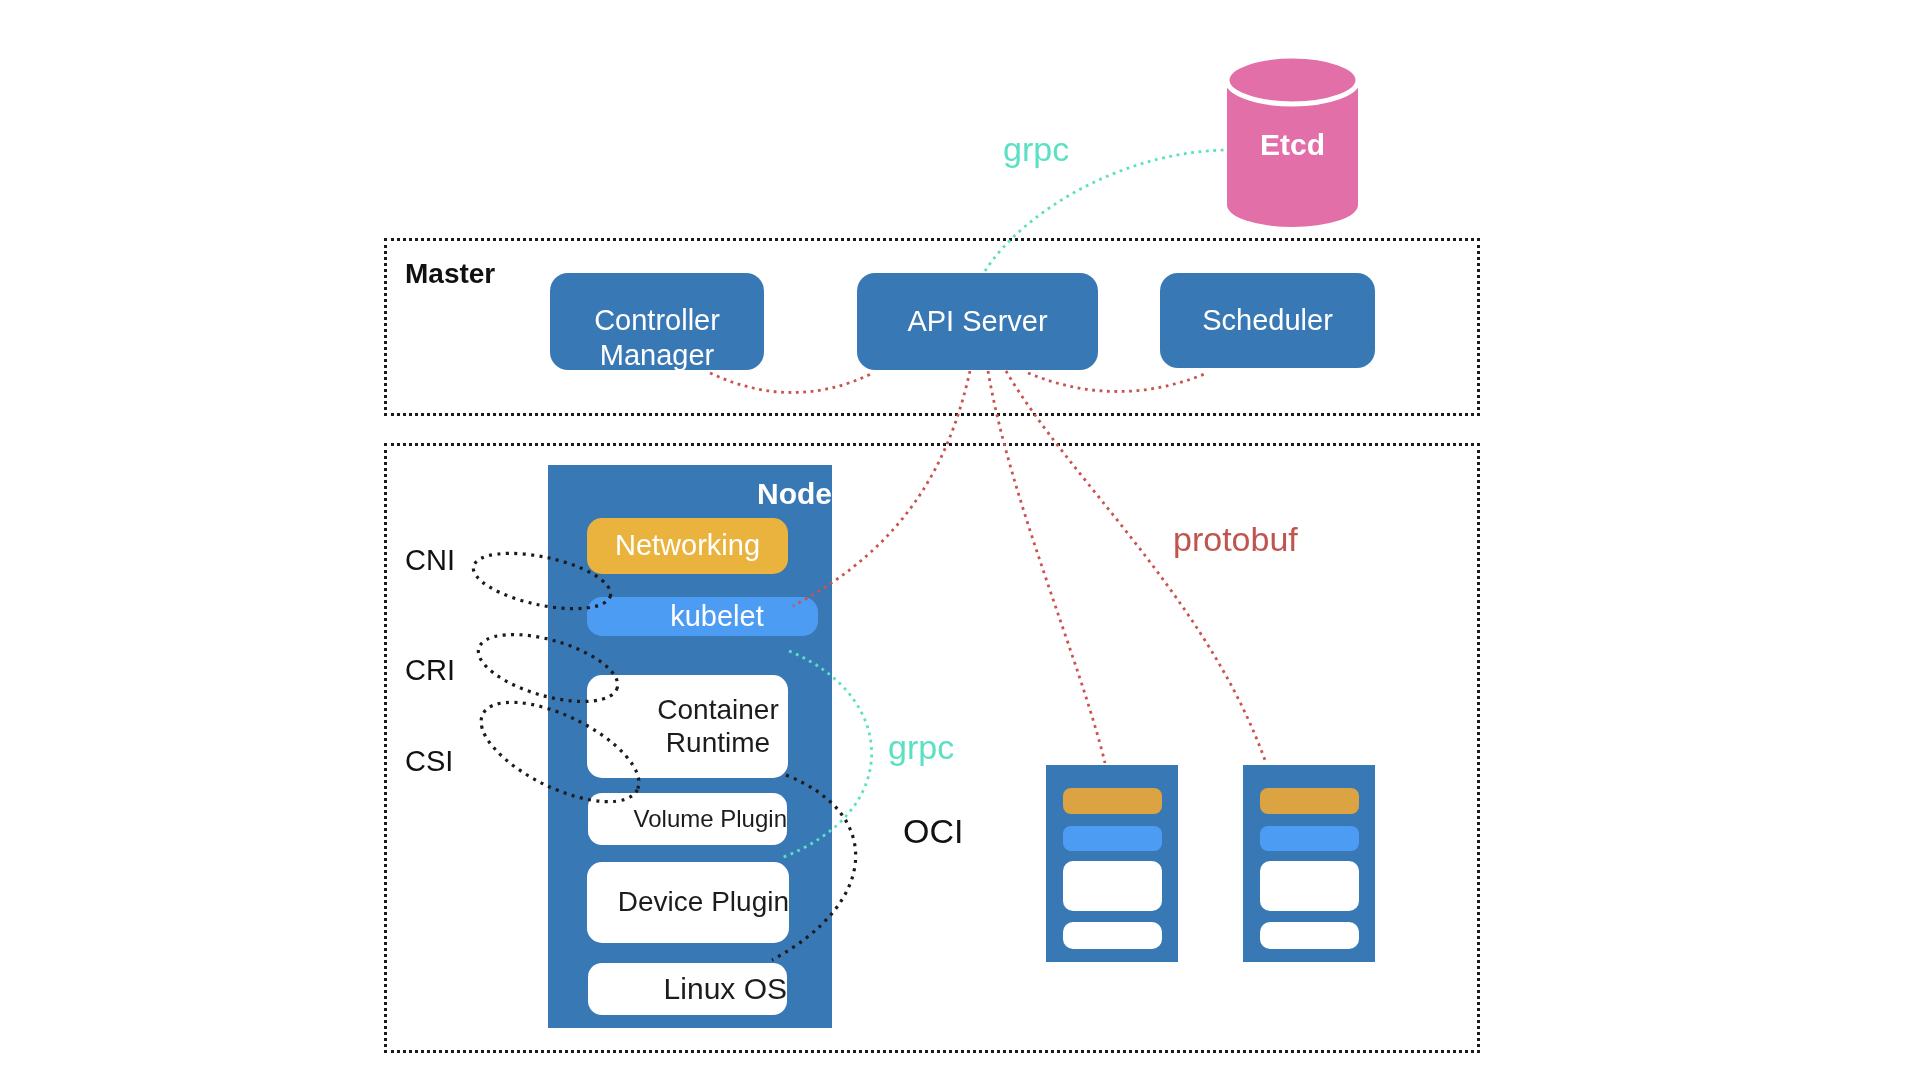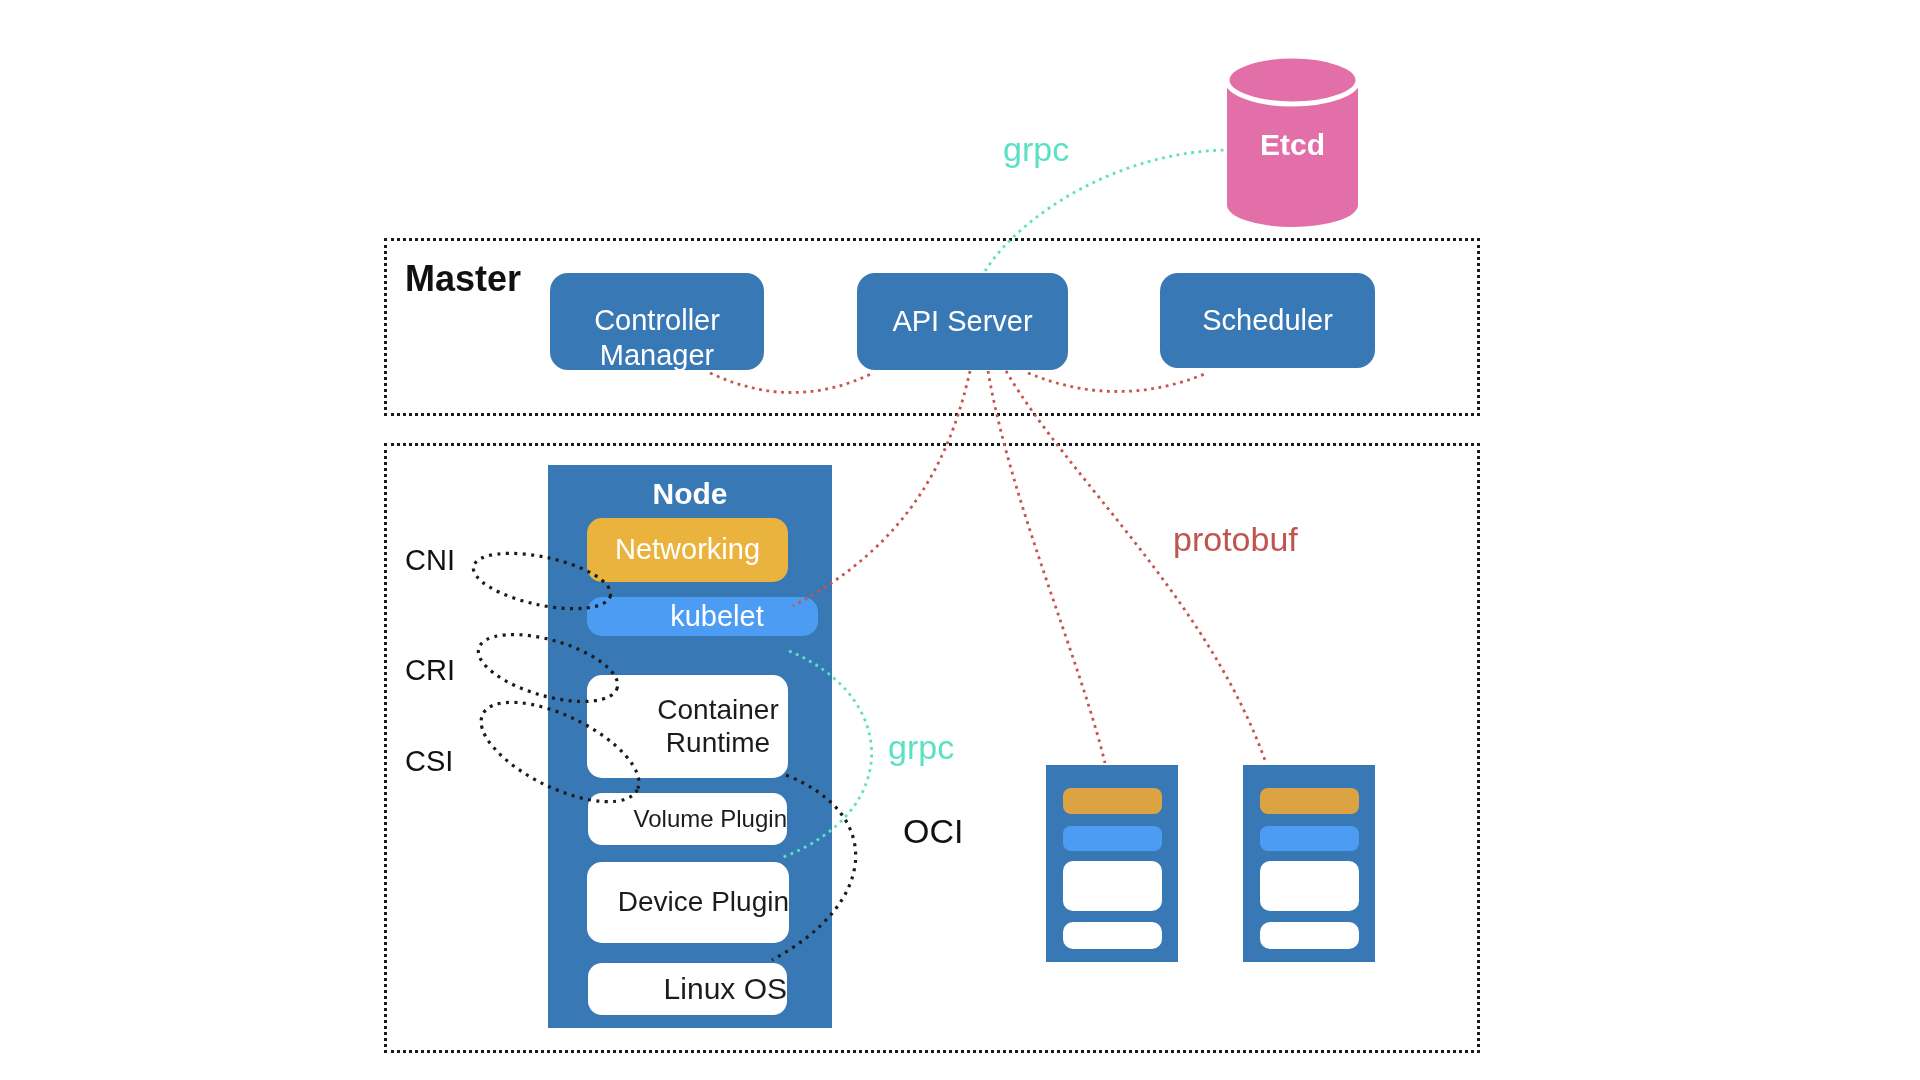--- a/index.html
+++ b/index.html
@@ -2,30 +2,30 @@
 <html><head>
 <meta charset="utf-8">
 <style>
   html,body{margin:0;padding:0;background:#ffffff;}
   .canvas{
     position:relative;width:1920px;height:1080px;background:#ffffff;overflow:hidden;
     font-family:"Liberation Sans","DejaVu Sans",sans-serif;
   }
   
   .dashbox{position:absolute;border:3px dotted #1b1b1b;background:transparent;z-index:1;}
-  .group-label{position:absolute;font-size:36px;font-weight:700;color:#111;z-index:4;}
+  .group-label{position:absolute;font-size:28px;font-weight:700;color:#111;z-index:4;}
   
   .bluebox{
     position:absolute;background:#3878b5;color:#ffffff;border-radius:18px;
     display:flex;align-items:center;justify-content:center;text-align:center;
     font-size:29px;font-weight:500;line-height:1.18;z-index:2;
   }
   
   .nodebox{position:absolute;background:#3878b5;z-index:2;}
-  .node-title{position:absolute;left:0;width:100%;text-align:center;color:#fff;
+  .node-title{position:absolute;left:0;width:100%;text-align:right;color:#fff;
     font-size:30px;font-weight:700;}
   .chip{
     position:absolute;display:flex;align-items:center;justify-content:center;text-align:center;
     border-radius:15px;font-size:29px;line-height:1.15;
   }
   .chip.yellow{background:#eab33d;color:#fff;font-weight:500;}
   .chip.lblue{background:#4d9cf4;color:#fff;font-weight:500;}
   .chip.white{background:#ffffff;color:#1c1c1c;font-weight:400;justify-content:flex-end;}
   
   .iface-label{position:absolute;font-size:29px;font-weight:500;color:#111;z-index:4;}
@@ -54,32 +54,32 @@
     <ellipse cx="1292.5" cy="80" rx="65.5" ry="24" fill="#e36fa9" stroke="#ffffff" stroke-width="5"></ellipse>
   </svg>
   <div class="etcd-label" style="left:1227px;top:128px;width:131px;">Etcd</div>
 
   <div class="dashbox" style="left:384px;top:238px;width:1090px;height:172px;"></div>
   <div class="group-label" style="left:405px;top:258px;">Master</div>
 
   <div class="bluebox" style="left:550px;top:273px;width:214px;height:97px;">
     <span style="width:180px;margin-top:32px;">Controller Manager</span>
   </div>
-  <div class="bluebox" style="left:857px;top:273px;width:211px;height:97px;">
+  <div class="bluebox" style="left:857px;top:273px;width:241px;height:97px;">
     <span>API Server</span>
   </div>
   <div class="bluebox" style="left:1160px;top:273px;width:215px;height:95px;">
     <span>Scheduler</span>
   </div>
 
   <div class="dashbox" style="left:384px;top:443px;width:1090px;height:604px;"></div>
 
   <div class="nodebox" style="left:548px;top:465px;width:284px;height:563px;">
     <div class="node-title" style="top:12px;">Node</div>
-    <div class="chip yellow" style="left:39px;top:53px;width:201px;height:64px;">
+    <div class="chip yellow" style="left:39px;top:53px;width:201px;height:56px;">
       <span>Networking</span>
     </div>
     <div class="chip lblue" style="left:39px;top:132px;width:202px;height:39px;padding-left:29px;">
       <span>kubelet</span>
     </div>
     <div class="chip white" style="left:39px;top:210px;width:201px;height:103px;font-size:28px;">
       <span style="width:140px;">Container Runtime</span>
     </div>
     <div class="chip white" style="left:40px;top:328px;width:199px;height:52px;font-size:24px;border-radius:14px;">
       <span>Volume Plugin</span>

